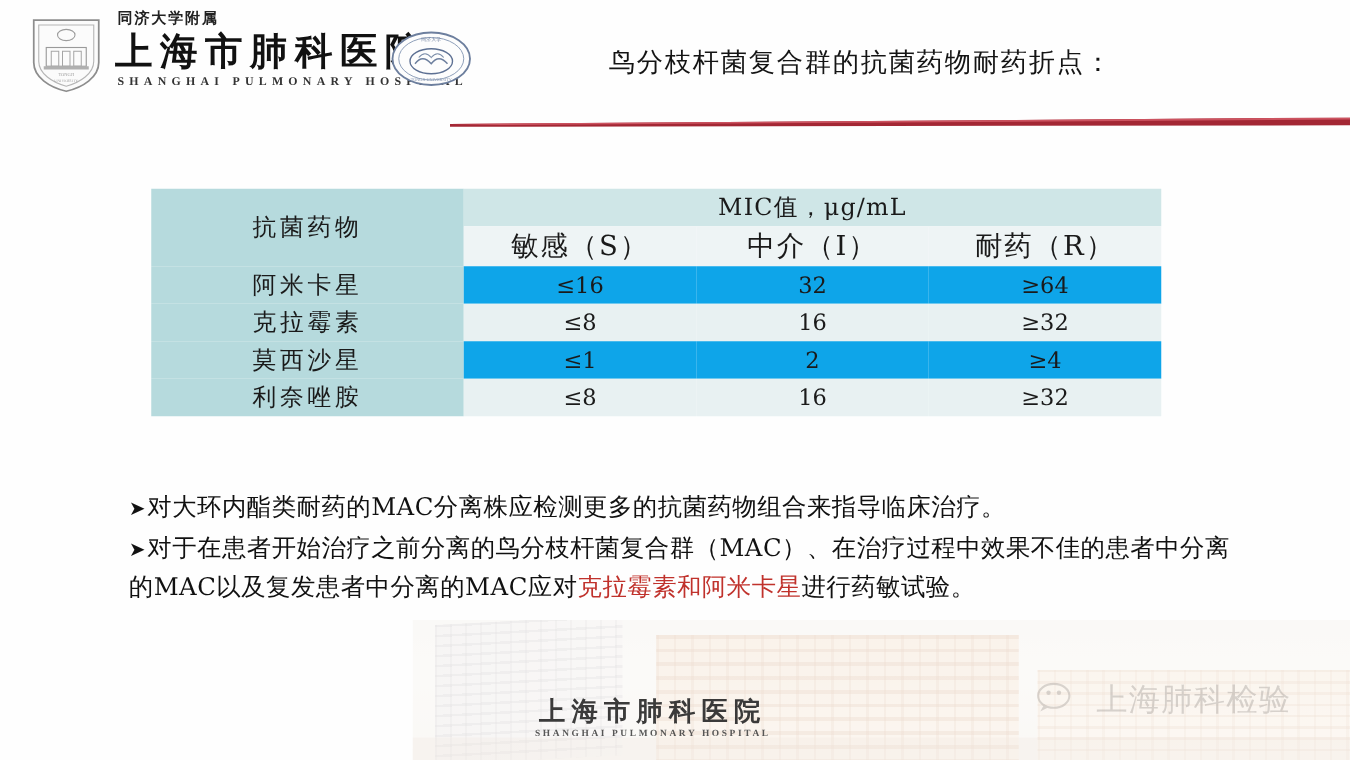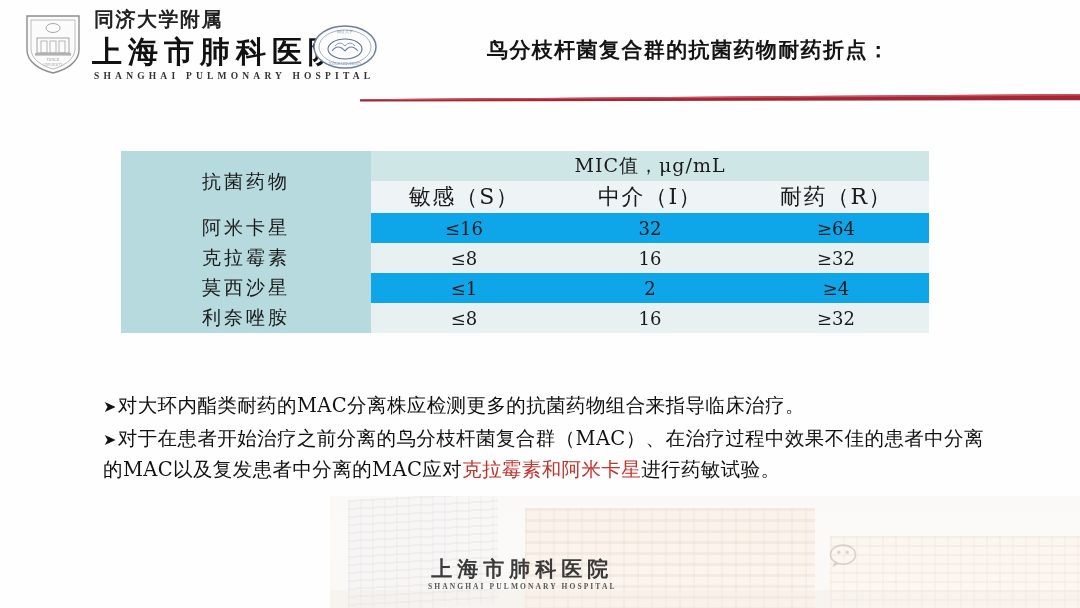--- a/index.html
+++ b/index.html
@@ -86,39 +86,39 @@
     font-size: 25px; color: #b9b3ae; letter-spacing: 1px;
     white-space: nowrap;
   }
 
   
   .header { position: absolute; left: 0; top: 0; width: 1080px; height: 96px; }
   .shield { position: absolute; left: 22px; top: 12px; width: 62px; height: 64px; }
   .brand { position: absolute; left: 92px; top: 6px; }
   .brand .sub {
     font-family: "DejaVu Serif","Liberation Serif", serif;
-    font-size: 20px; font-weight: 700; color: #222; letter-spacing: 1.5px;
+    font-size: 12px; font-weight: 700; color: #222; letter-spacing: 1.5px;
     margin-left: 2px;
   }
   .brand .main {
     font-family: "DejaVu Serif","Liberation Serif", serif;
     font-size: 30px; font-weight: 700; color: #111;
     letter-spacing: 6px; line-height: 1.12; margin-top: 2px;
   }
   .brand .en {
     font-family: "Liberation Serif", serif;
     font-size: 9.5px; font-weight: 700; color: #333;
     letter-spacing: 4.2px; margin-top: 2px; margin-left: 2px;
   }
   .seal { position: absolute; left: 312px; top: 24px; width: 66px; height: 46px; }
 
   .slide-title {
     position: absolute; left: 487px; top: 36px;
     font-family: "DejaVu Serif","Liberation Serif", serif;
-    font-size: 21px; font-weight: 700; color: #141414;
+    font-size: 21px; font-weight: 400; color: #141414;
     letter-spacing: 1.4px; white-space: nowrap;
   }
 
   .red-rule {
     position: absolute; left: 360px; top: 94px;
     width: 720px; height: 8px;
   }
 
   
   .mic-table {
@@ -221,20 +221,21 @@
     <div class="en">SHANGHAI  PULMONARY  HOSPITAL</div>
   </div>
 
   <div class="wechat">
     <svg class="wx-icon" viewBox="0 0 48 36">
       <ellipse cx="18" cy="14" rx="15" ry="11.5" fill="none" stroke="#bdb7b2" stroke-width="2"></ellipse>
       <path d="M9 22 L5 29 L13 25 Z" fill="#bdb7b2"></path>
       <circle cx="13" cy="11" r="2.1" fill="#bdb7b2"></circle>
       <circle cx="23" cy="11" r="2.1" fill="#bdb7b2"></circle>
     </svg>
+    <span class="wx-text">上海肺科检验</span>
   </div>
 
   <div class="header">
 
     <svg class="shield" viewBox="0 0 62 64">
       <path d="M5 4 H57 V38 C57 50 44 58 31 61 C18 58 5 50 5 38 Z" fill="#fbfbfb" stroke="#8d8d8d" stroke-width="1.4"></path>
       <path d="M9 8 H53 V37 C53 47 42 54 31 57 C20 54 9 47 9 37 Z" fill="none" stroke="#b5b5b5" stroke-width=".9"></path>
       <ellipse cx="31" cy="16" rx="7" ry="4.5" fill="none" stroke="#9d9d9d" stroke-width=".9"></ellipse>
       <rect x="15" y="26" width="32" height="15" fill="none" stroke="#9a9a9a" stroke-width=".9"></rect>
       <rect x="19" y="29" width="6" height="12" fill="none" stroke="#a5a5a5" stroke-width=".8"></rect>

